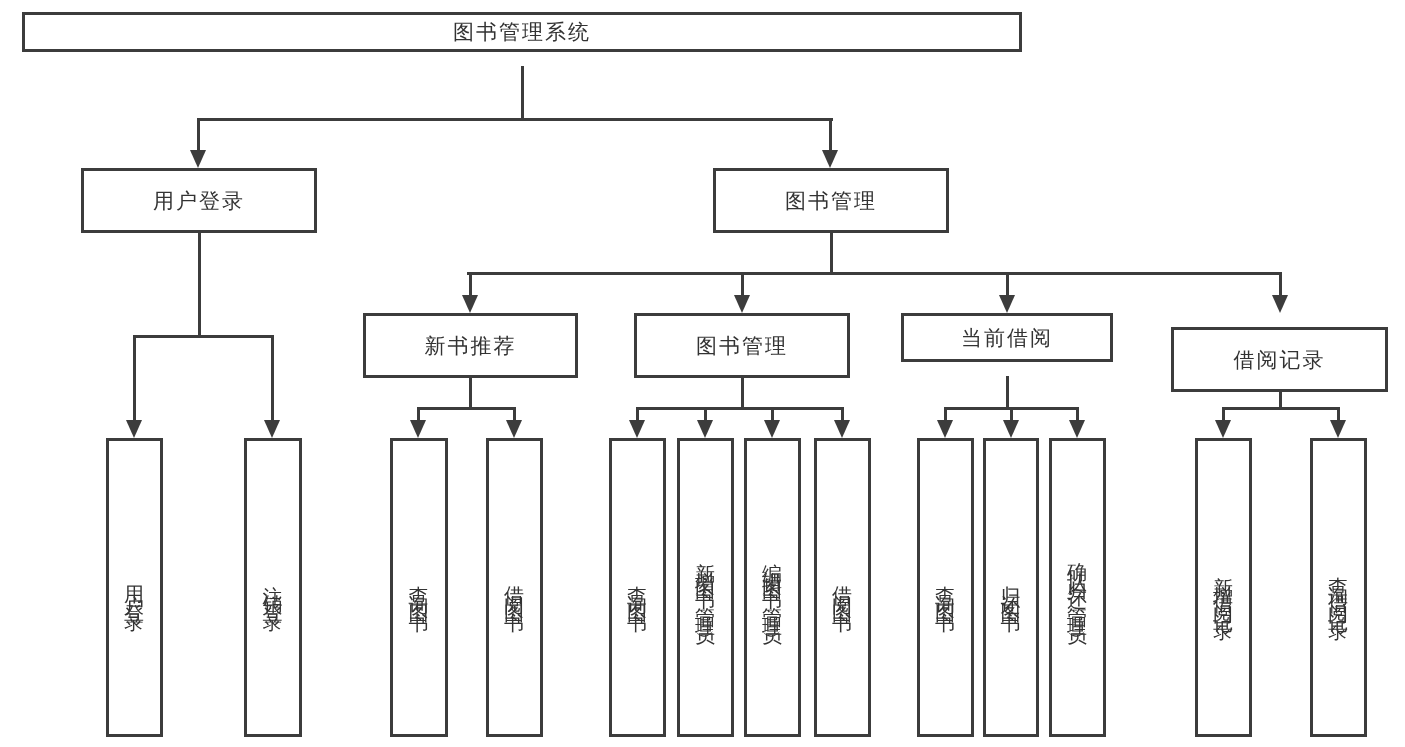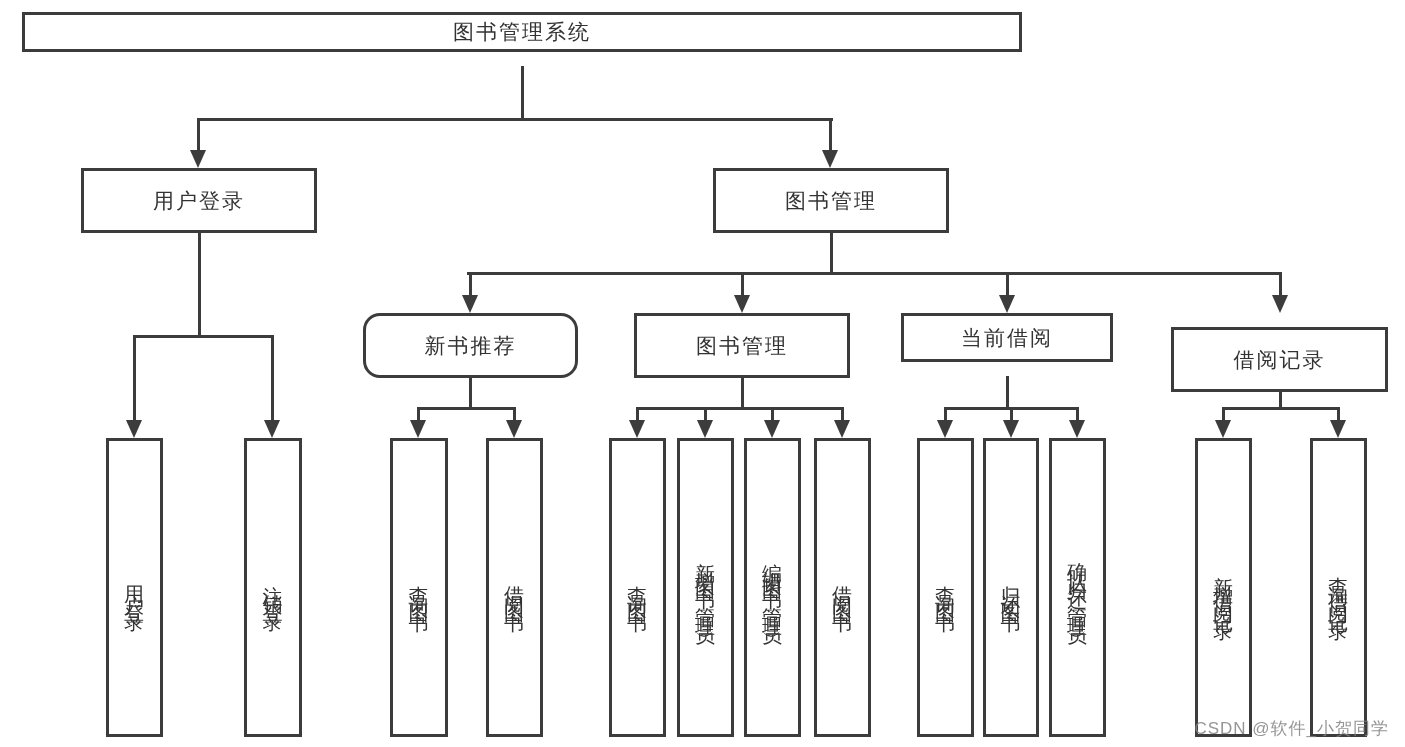--- a/index.html
+++ b/index.html
@@ -64,21 +64,21 @@
 </head>
 <body>
 
 <div id="canvas">
 
   <div class="box h" style="left:22px; top:12px; width:1000px; height:40px;">图书管理系统</div>
 
   <div class="box h" style="left:81px; top:168px; width:236px; height:65px;">用户登录</div>
   <div class="box h" style="left:713px; top:168px; width:236px; height:65px;">图书管理</div>
 
-  <div class="box h" style="left:363px; top:313px; width:215px; height:65px;border-radius:17px;">新书推荐</div>
+  <div class="box h" style="left:363px; top:313px; width:215px; height:65px;">新书推荐</div>
   <div class="box h" style="left:634px; top:313px; width:216px; height:65px;">图书管理</div>
   <div class="box h" style="left:901px; top:313px; width:212px; height:49px;">当前借阅</div>
   <div class="box h" style="left:1171px; top:327px; width:217px; height:65px;">借阅记录</div>
 
   <div class="box v" style="left:106px; top:438px; width:57px; height:299px;">用户登录</div>
   <div class="box v" style="left:244px; top:438px; width:58px; height:299px;">注销登录</div>
 
   <div class="box v" style="left:390px; top:438px; width:58px; height:299px;">查询图书</div>
   <div class="box v" style="left:486px; top:438px; width:57px; height:299px;">借阅图书</div>
 
@@ -87,21 +87,20 @@
   <div class="box v" style="left:744px; top:438px; width:57px; height:299px;">编辑图书（管理员）</div>
   <div class="box v" style="left:814px; top:438px; width:57px; height:299px;">借阅图书</div>
 
   <div class="box v" style="left:917px; top:438px; width:57px; height:299px;">查询图书</div>
   <div class="box v" style="left:983px; top:438px; width:56px; height:299px;">归还图书</div>
   <div class="box v" style="left:1049px; top:438px; width:57px; height:299px;">确认归还（管理员）</div>
 
   <div class="box v" style="left:1195px; top:438px; width:57px; height:299px;">新增借阅记录</div>
   <div class="box v" style="left:1310px; top:438px; width:57px; height:299px;">查询借阅记录</div>
 
-  <div id="watermark">CSDN @软件_小贺同学</div>
 <div class="vline" style="left: 520.5px; top: 66px; height: 55px; background: rgb(60, 60, 60);"></div>
     <div class="vline" style="left: 197.5px; top: 231px; height: 107px; background: rgb(60, 60, 60);"></div>
     <div class="vline" style="left: 829.5px; top: 231px; height: 44px; background: rgb(60, 60, 60);"></div>
     <div class="vline" style="left: 468.5px; top: 376px; height: 34px; background: rgb(60, 60, 60);"></div>
     <div class="vline" style="left: 740.5px; top: 376px; height: 34px; background: rgb(60, 60, 60);"></div>
     <div class="vline" style="left: 1005.5px; top: 376px; height: 34px; background: rgb(60, 60, 60);"></div>
     <div class="vline" style="left: 1278.5px; top: 376px; height: 34px; background: rgb(60, 60, 60);"></div>
     <div class="hline" style="left: 197px; top: 118px; width: 636px; background: rgb(60, 60, 60);"></div>
     <div class="hline" style="left: 133px; top: 335px; width: 141px; background: rgb(60, 60, 60);"></div>
     <div class="hline" style="left: 467px; top: 272px; width: 814px; background: rgb(60, 60, 60);"></div>

